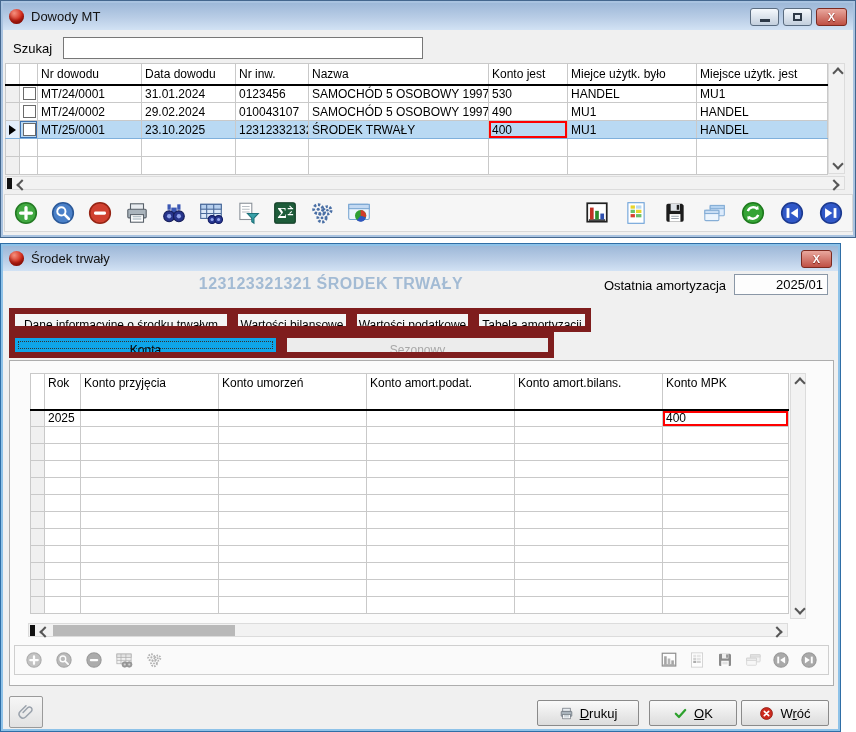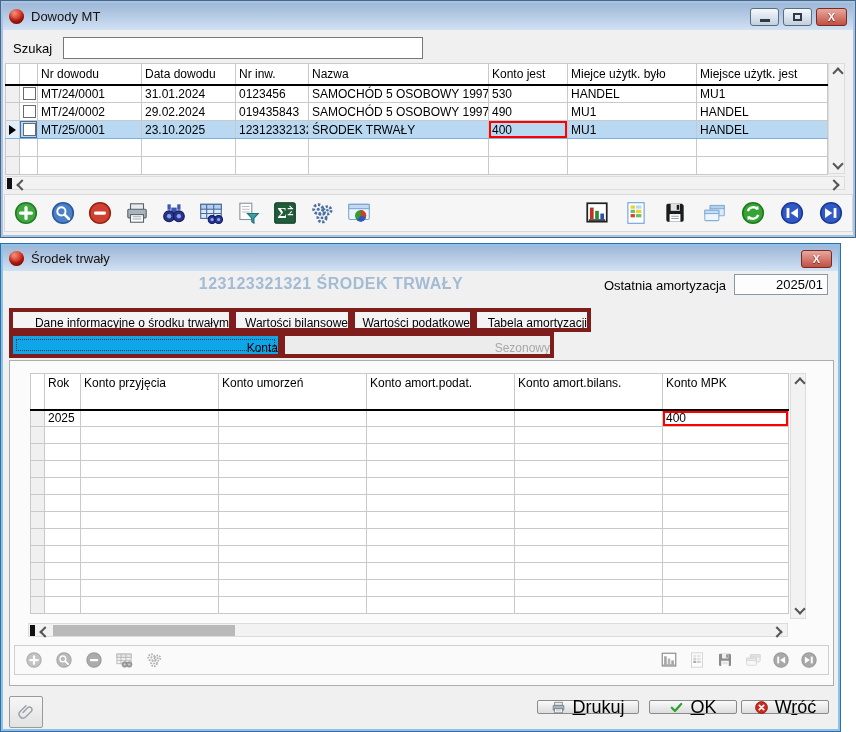--- a/index.html
+++ b/index.html
@@ -67,39 +67,39 @@
   .disabled-ic{filter:grayscale(1) opacity(.5);}
 
   
   .bigtitle{position:absolute;left:0;top:31px;width:660px;text-align:center;font-size:16px;
             font-weight:bold;letter-spacing:.5px;color:#a3bbd4;}
   .la-label{position:absolute;left:520px;top:34px;width:205px;text-align:right;font-size:13px;}
   .la-box{position:absolute;left:733px;top:30px;width:94px;height:21px;border:1px solid #8a97a6;
           background:#fdfdfd;box-sizing:border-box;font-size:13px;text-align:right;
           padding:2px 4px 0 0;}
   .tabs{position:absolute;display:flex;}
-  .tab{box-sizing:border-box;border:4px solid #7f1d1d;margin-left:-1px;background:#f4f4f4;
-       font-size:12px;text-align:right;line-height:22px;overflow:hidden;white-space:nowrap;cursor:pointer;}
+  .tab{box-sizing:border-box;border:6px solid #7f1d1d;margin-left:-1px;background:#f4f4f4;
+       font-size:12px;text-align:center;line-height:22px;overflow:hidden;white-space:nowrap;cursor:pointer;}
   .tab:first-child{margin-left:0;}
   .tabs2 .tab{line-height:24px;background:#ececec;}
   .tab.active{background:#0ea5e9;position:relative;}
   .tab.active::after{content:'';position:absolute;inset:3px;border:1px dotted #333;pointer-events:none;}
   .tab.disabled{color:#a8a8a8;cursor:default;}
 
   .panel{position:absolute;left:8px;top:116px;width:825px;height:326px;background:#fbfbfb;
          border:1px solid #adadad;box-sizing:border-box;}
   table.grid2{position:absolute;left:20px;top:12px;border-collapse:collapse;table-layout:fixed;
               background:#fff;font-size:12px;}
   table.grid2 td,table.grid2 th{border:1px solid #c9c9c9;padding:0 3px;height:17px;overflow:hidden;
               white-space:nowrap;font-weight:normal;text-align:left;box-sizing:border-box;}
   table.grid2 th{height:36px;vertical-align:top;border-bottom:2px solid #000;background:#fff;padding-top:2px;}
 
-  .footer-btn{position:absolute;box-sizing:border-box;height:14px;border:1px solid #8a8a8a;
+  .footer-btn{position:absolute;box-sizing:border-box;height:26px;border:1px solid #8a8a8a;
               border-radius:2px;background:linear-gradient(#fafafa,#dcdcdc);
-              display:flex;align-items:center;justify-content:center;gap:6px;font-size:18px;cursor:pointer;}
+              display:flex;align-items:center;justify-content:center;gap:6px;font-size:13px;cursor:pointer;}
   .footer-btn svg{width:15px;height:15px;}
   .clip-btn{position:absolute;left:8px;top:452px;width:32px;height:30px;border:1px solid #9a9a9a;
             border-radius:2px;background:linear-gradient(#f6f6f6,#e2e2e2);display:flex;
             align-items:center;justify-content:center;cursor:pointer;}
   .clip-btn svg{width:20px;height:20px;}
 </style>
 </head>
 <body>
 
 <svg width="0" height="0" style="position:absolute">
@@ -289,21 +289,21 @@
           <td>HANDEL</td>
           <td>MU1</td>
         </tr>
         <tr>
           <td class="sel"></td>
           <td class="cbcell">
               <div class="cb"></div>
             </td>
           <td>MT/24/0002</td>
           <td>29.02.2024</td>
-          <td>019435843</td>
+          <td>010043107</td>
           <td>SAMOCHÓD 5 OSOBOWY 1997</td>
           <td>490</td>
           <td>MU1</td>
           <td>HANDEL</td>
         </tr>
         <tr class="selected">
           <td class="sel">
               <div class="tri"></div>
             </td>
           <td class="cbcell">

